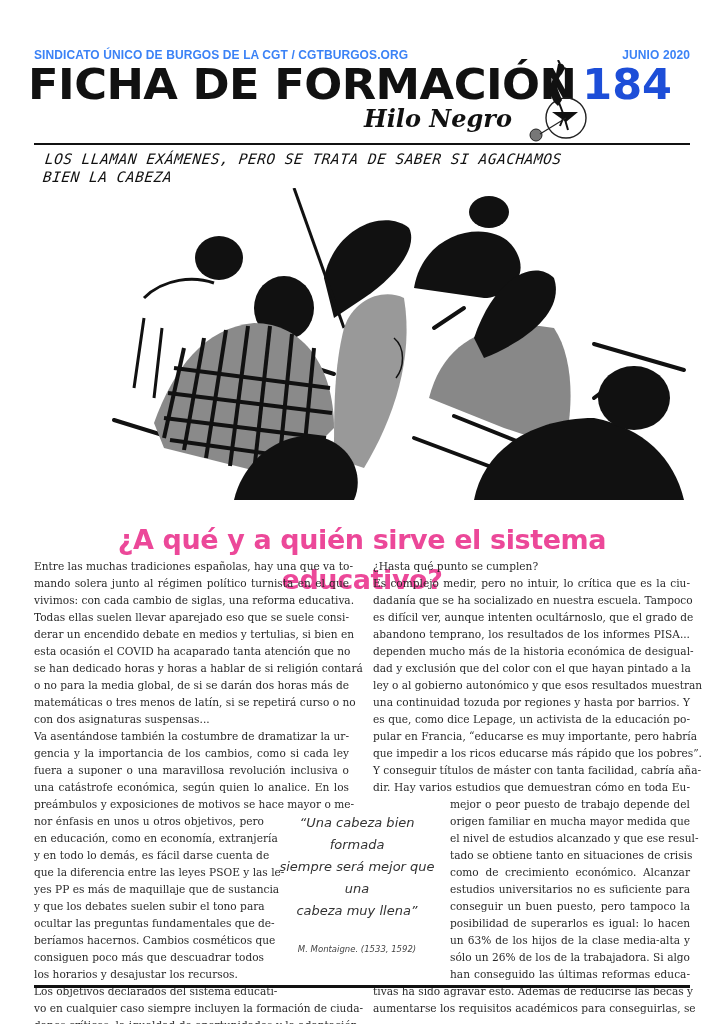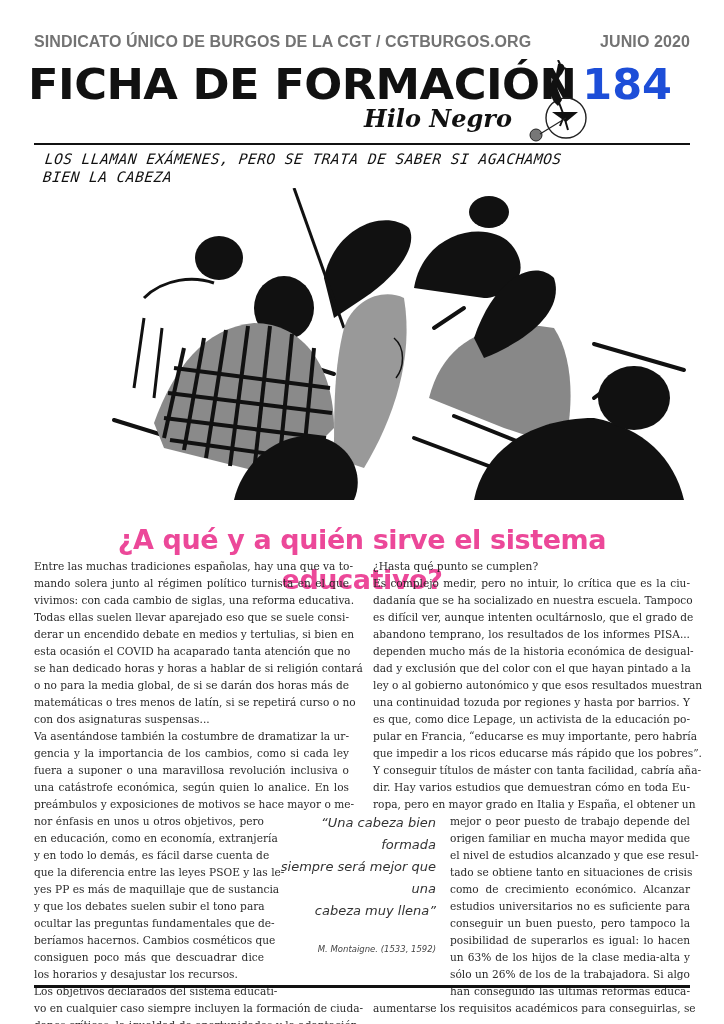--- a/index.html
+++ b/index.html
@@ -1,18 +1,18 @@
 <!DOCTYPE html>
 <html><head>
 <meta charset="utf-8">
 <style>
   html, body { margin: 0; padding: 0; background: #ffffff; }
   body { width: 724px; height: 1024px; position: relative; overflow: hidden; color: #1a1a1a; }
-  .topline { position: absolute; top: 33px; left: 34px; right: 34px; height: 16px;
-    font-family: "Liberation Sans", sans-serif; font-size: 16px; font-weight: bold; letter-spacing: 0.1px; color: #737373; }
+  .topline { position: absolute; top: 48px; left: 34px; right: 34px; height: 16px;
+    font-family: "Liberation Sans", sans-serif; font-size: 12px; font-weight: bold; letter-spacing: 0.1px; color: #3b82f6; }
   .topline .left { position: absolute; left: 0; top: 0; }
   .topline .right { position: absolute; right: 0; top: 0; }
   .masthead { position: absolute; top: 60px; left: 28px; width: 656px; height: 84px; text-decoration: underline; }
   .mast-title { position: absolute; left: 0; top: 0; font-family: "DejaVu Sans", sans-serif; font-weight: bold;
     font-size: 43px; letter-spacing: -0.5px; color: #111; line-height: 48px; transform: scaleX(1.04); transform-origin: left; }
   .mast-sub { position: absolute; left: 336px; top: 44px; font-family: "DejaVu Serif", serif; font-weight: bold; font-style: italic;
     font-size: 24px; color: #111; line-height: 30px; }
   .mast-num { position: absolute; right: 12px; top: 0; font-family: "DejaVu Sans", sans-serif; font-weight: bold; font-size: 43px; line-height: 48px; color:#1d4ed8; }
   .logo { position: absolute; left: 500px; top: 0px; width: 60px; height: 84px; }
   .rule-top { position: absolute; top: 143px; left: 34px; right: 34px; height: 2px; background: #111; }
@@ -21,21 +21,21 @@
   .illus { position: absolute; top: 188px; left: 34px; width: 656px; height: 312px; overflow: hidden; }
   .headline { position: absolute; top: 502px; left: 34px; width: 656px; text-align: center;
     font-family: "DejaVu Sans", sans-serif; font-weight: bold; font-size: 27px; line-height: 40px; color: #ec4899; letter-spacing: -0.4px; }
   .col { position: absolute; font-family: "DejaVu Serif", serif; font-size: 10.6px; line-height: 17px; color: #2a2a2a; text-align: justify; }
   .col .l { display: block; text-align-last: justify; white-space: nowrap; }
   .col .l.last { text-align-last: left; }
   .col-left { left: 34px; top: 558px; width: 315px; }
   .col-right { left: 373px; top: 558px; width: 317px; }
   .indent-r { padding-left: 77px; }
   .narrow-l { width: 230px; }
-  .quote { position: absolute; left: 278px; top: 812px; width: 158px; text-align: right;
+  .quote { position: absolute; left: 278px; top: 812px; width: 158px; text-align: center;
     font-family: "DejaVu Sans", sans-serif; font-style: italic; font-size: 13px; line-height: 22px; color: #333; }
   .quote .author { font-size: 8.5px; line-height: 14px; margin-top: 20px; color: #444; }
   .rule-bottom { position: absolute; top: 985px; left: 34px; right: 34px; height: 3px; background: #111; }
 </style>
 </head>
 <body>
 
 <div class="topline">
   <span class="left">SINDICATO ÚNICO DE BURGOS DE LA CGT / CGTBURGOS.ORG</span>
   <span class="right">JUNIO 2020</span>
@@ -137,21 +137,21 @@
   <span class="l">una catástrofe económica, según quien lo analice. En los</span>
   <span class="l">preámbulos y exposiciones de motivos se hace mayor o me-</span>
   <span class="l narrow-l">nor énfasis en unos u otros objetivos, pero</span>
   <span class="l narrow-l">en educación, como en economía, extranjería</span>
   <span class="l narrow-l">y en todo lo demás, es fácil darse cuenta de</span>
   <span class="l narrow-l">que la diferencia entre las leyes PSOE y las le-</span>
   <span class="l narrow-l">yes PP es más de maquillaje que de sustancia</span>
   <span class="l narrow-l">y que los debates suelen subir el tono para</span>
   <span class="l narrow-l">ocultar las preguntas fundamentales que de-</span>
   <span class="l narrow-l">beríamos hacernos. Cambios cosméticos que</span>
-  <span class="l narrow-l">consiguen poco más que descuadrar dice</span>
+  <span class="l narrow-l">consiguen poco más que descuadrar todos</span>
   <span class="l narrow-l last">los horarios y desajustar los recursos.</span>
   <span class="l narrow-l last">Los objetivos declarados del sistema educati-</span>
   <span class="l">vo en cualquier caso siempre incluyen la formación de ciuda-</span>
   <span class="l">danos críticos, la igualdad de oportunidades y la adaptación</span>
 
 </div>
 
 <div class="quote">
   <div>“Una cabeza bien formada</div>
   <div>siempre será mejor que una</div>
@@ -167,29 +167,29 @@
   <span class="l">abandono temprano, los resultados de los informes PISA...</span>
   <span class="l">dependen mucho más de la historia económica de desigual-</span>
   <span class="l">dad y exclusión que del color con el que hayan pintado a la</span>
   <span class="l">ley o al gobierno autonómico y que esos resultados muestran</span>
   <span class="l">una continuidad tozuda por regiones y hasta por barrios. Y</span>
   <span class="l">es que, como dice Lepage, un activista de la educación po-</span>
   <span class="l">pular en Francia, “educarse es muy importante, pero habría</span>
   <span class="l">que impedir a los ricos educarse más rápido que los pobres”.</span>
   <span class="l">Y conseguir títulos de máster con tanta facilidad, cabría aña-</span>
   <span class="l">dir. Hay varios estudios que demuestran cómo en toda Eu-</span>
-  <span class="l">ropa, pero en mayor grado en Italia y España, el obtener un</span>
   <span class="l indent-r">mejor o peor puesto de trabajo depende del</span>
   <span class="l indent-r">origen familiar en mucha mayor medida que</span>
   <span class="l indent-r">el nivel de estudios alcanzado y que ese resul-</span>
   <span class="l indent-r">tado se obtiene tanto en situaciones de crisis</span>
   <span class="l indent-r">como de crecimiento económico. Alcanzar</span>
   <span class="l indent-r">estudios universitarios no es suficiente para</span>
   <span class="l indent-r">conseguir un buen puesto, pero tampoco la</span>
   <span class="l indent-r">posibilidad de superarlos es igual: lo hacen</span>
   <span class="l indent-r">un 63% de los hijos de la clase media-alta y</span>
   <span class="l indent-r">sólo un 26% de los de la trabajadora. Si algo</span>
   <span class="l indent-r">han conseguido las últimas reformas educa-</span>
+  <span class="l">tivas ha sido agravar esto. Además de reducirse las becas y</span>
   <span class="l">aumentarse los requisitos académicos para conseguirlas, se</span>
 
 </div>
 
 <div class="rule-bottom"></div>
 
 </body></html>

